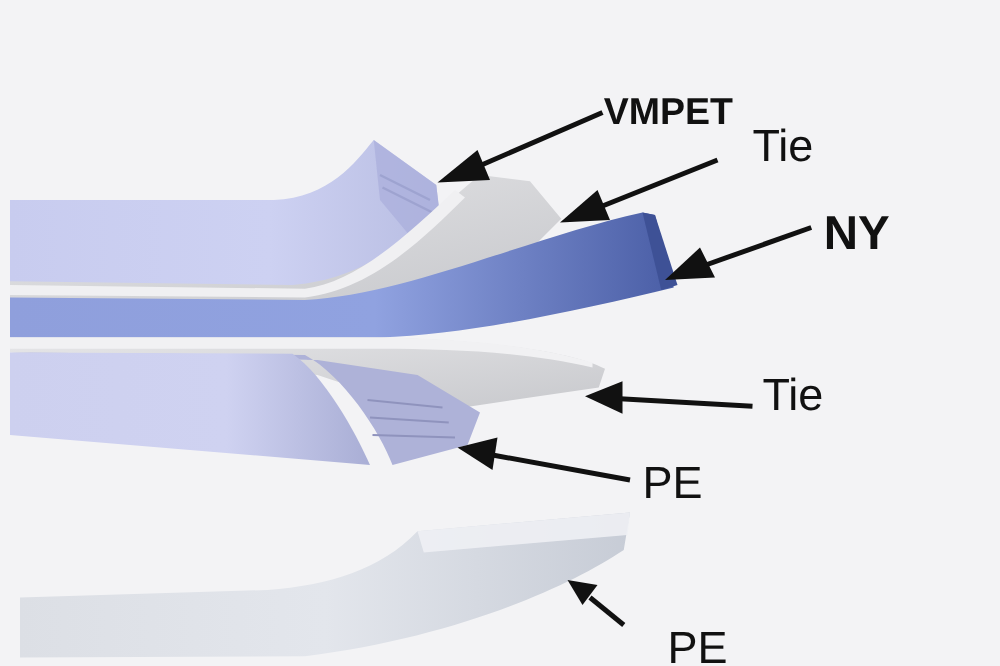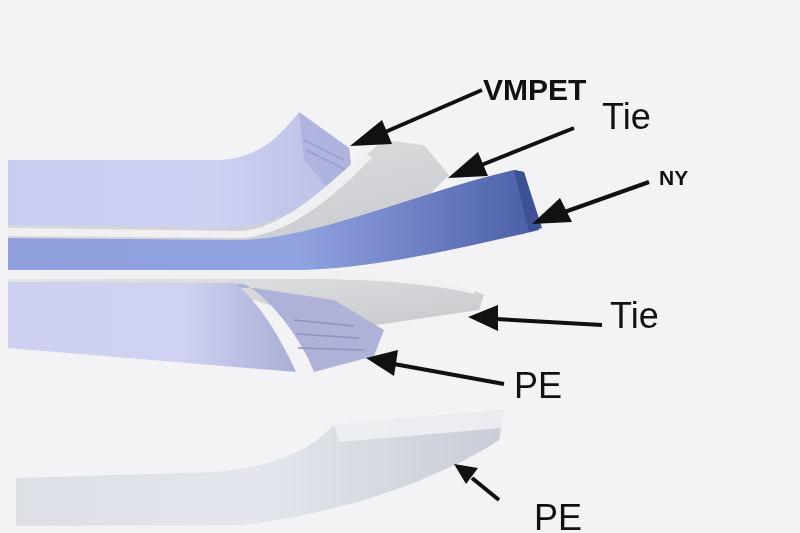--- a/index.html
+++ b/index.html
@@ -104,17 +104,17 @@
       </g>
       <g>
         <line x1="495" y1="500" x2="468" y2="478"></line>
         <polygon points="450,464 474,468 462,484" stroke="none"></polygon>
       </g>
     </g>
   </svg>
 
   <div class="label bold" style="left:479px; top:73px; font-size:30px;">VMPET</div>
   <div class="label" style="left:598px; top:96px; font-size:36px;">Tie</div>
-  <div class="label bold" style="left:655px; top:166px; font-size:21px;">NY</div>
+  <div class="label bold" style="left:655px; top:166px; font-size:38px;">NY</div>
   <div class="label" style="left:606px; top:295px; font-size:36px;">Tie</div>
   <div class="label" style="left:510px; top:365px; font-size:36px;">PE</div>
   <div class="label" style="left:530px; top:497px; font-size:36px;">PE</div>
 </div>
 
 </body></html>

